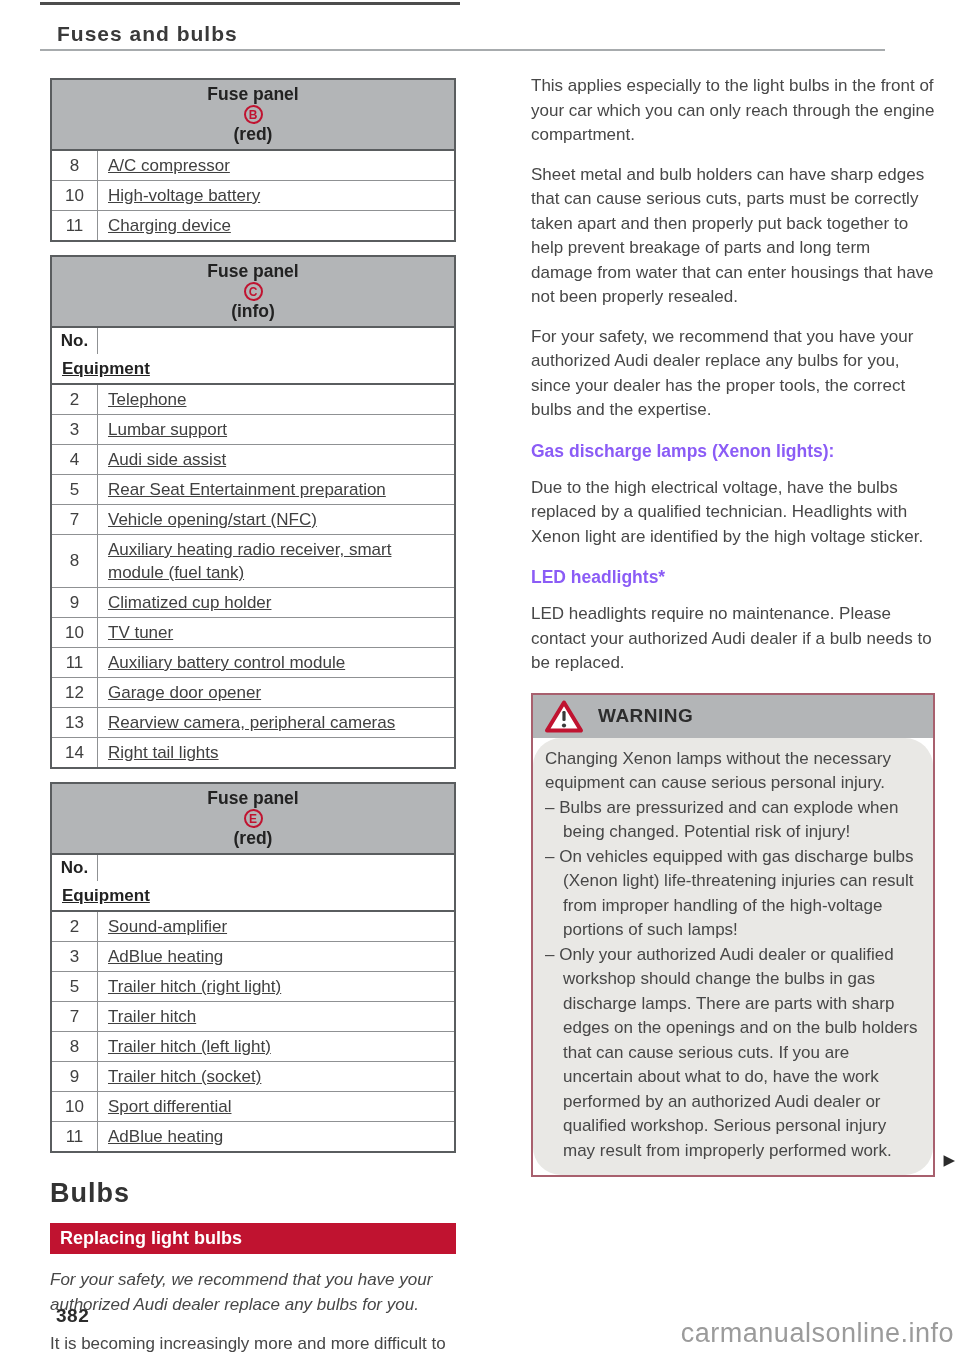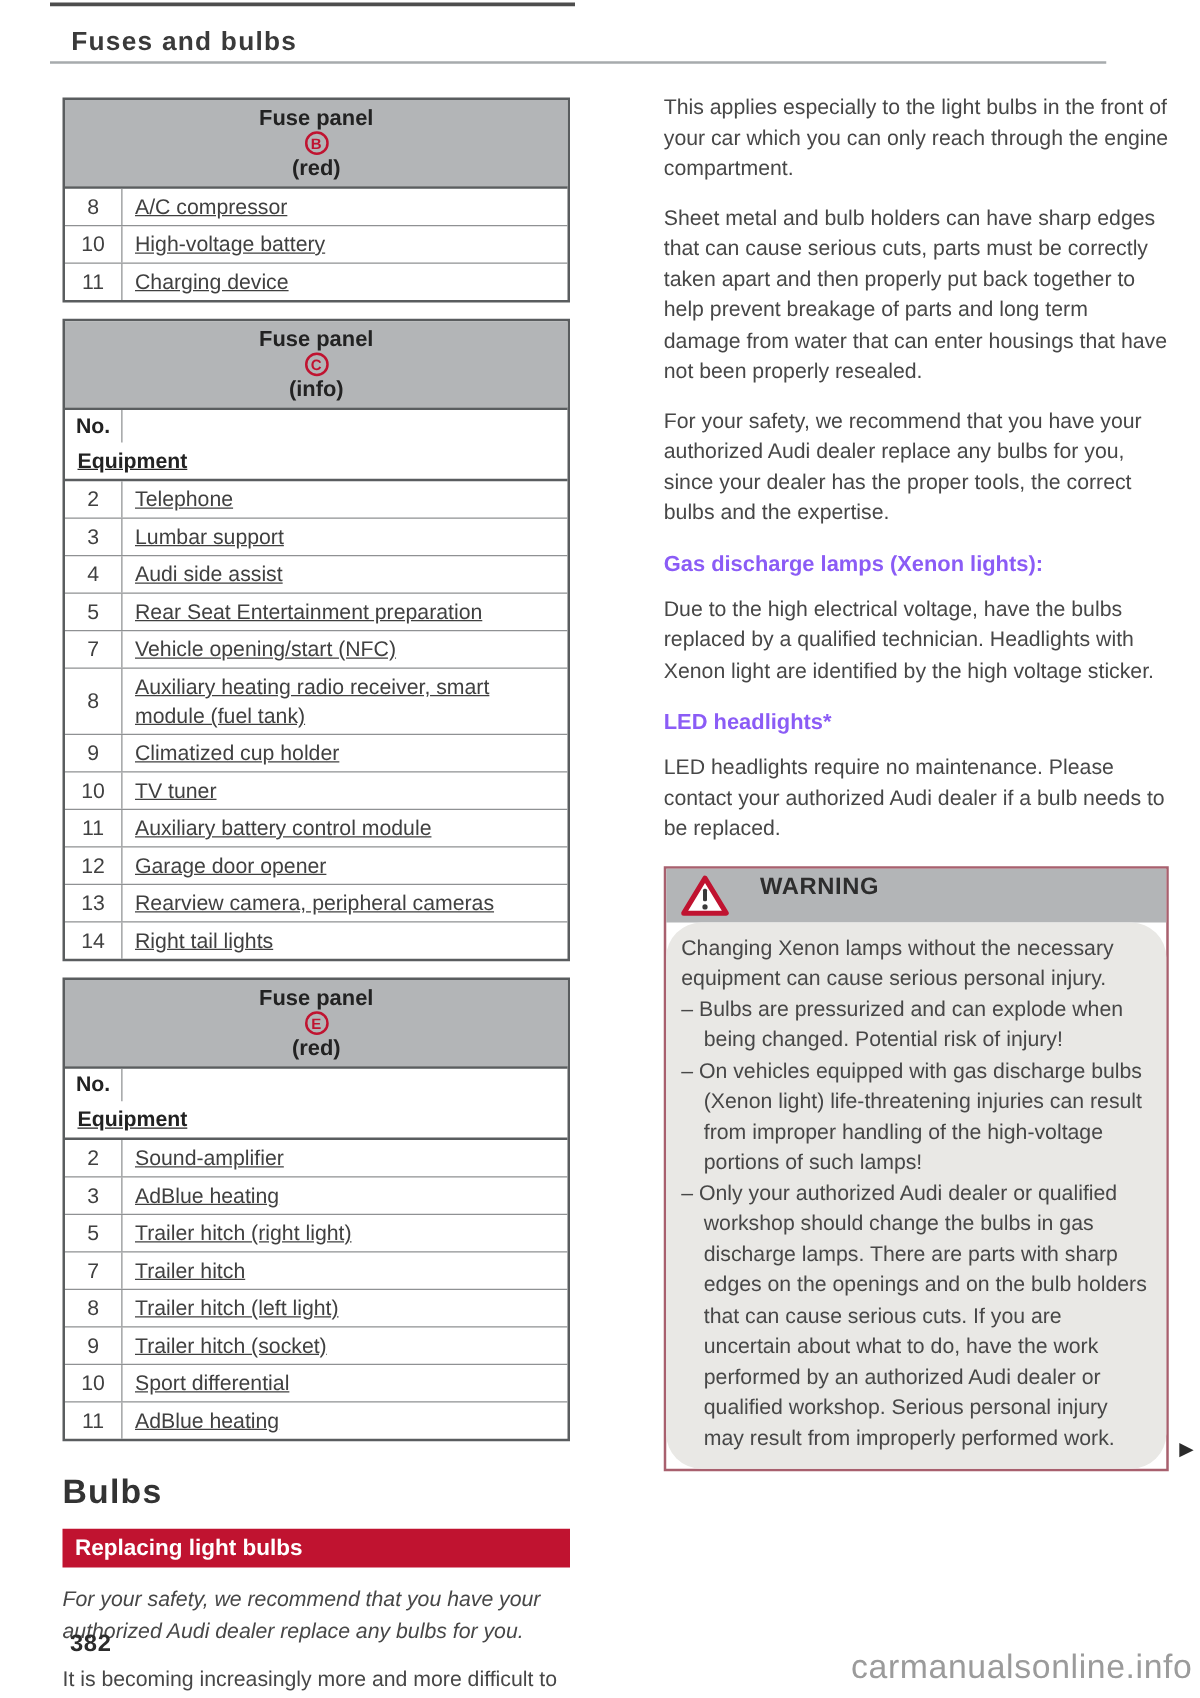--- a/index.html
+++ b/index.html
@@ -60,21 +60,21 @@
   .italic-note{font-style:italic;font-size:17px;line-height:24.5px;margin-bottom:15px;color:#474747;}
   .body-para{font-size:17px;line-height:24.5px;color:#474747;}
 
   
   .right-col p{font-size:17px;line-height:24.5px;margin-bottom:15px;color:#474747;}
   .sub-heading{font-size:17.5px;font-weight:bold;color:#8b5cf6;margin:18px 0 14px 0;}
 
   
   .warn-box{border:2px solid var(--warn-border);margin-top:17px;position:relative;}
   .warn-head{
-    background:var(--header-gray);display:flex;gap:24px;
+    background:var(--header-gray);display:flex;align-items:center;gap:14px;
     padding:4px 11px;min-height:40px;
   }
   .warn-label{font-size:19px;font-weight:bold;color:#2d2d2d;letter-spacing:.5px;}
   .warn-body{background:var(--warn-body);padding:9px 12px 12px 12px;border-radius:28px;}
   .warn-intro{font-size:17px;line-height:24.5px;color:#474747;}
   .warn-item{font-size:17px;line-height:24.5px;color:#474747;padding-left:18px;text-indent:-18px;}
   .continue-arrow{
     position:absolute;right:-22px;bottom:8px;font-size:15px;color:#2b2b2b;line-height:1;
   }
 

